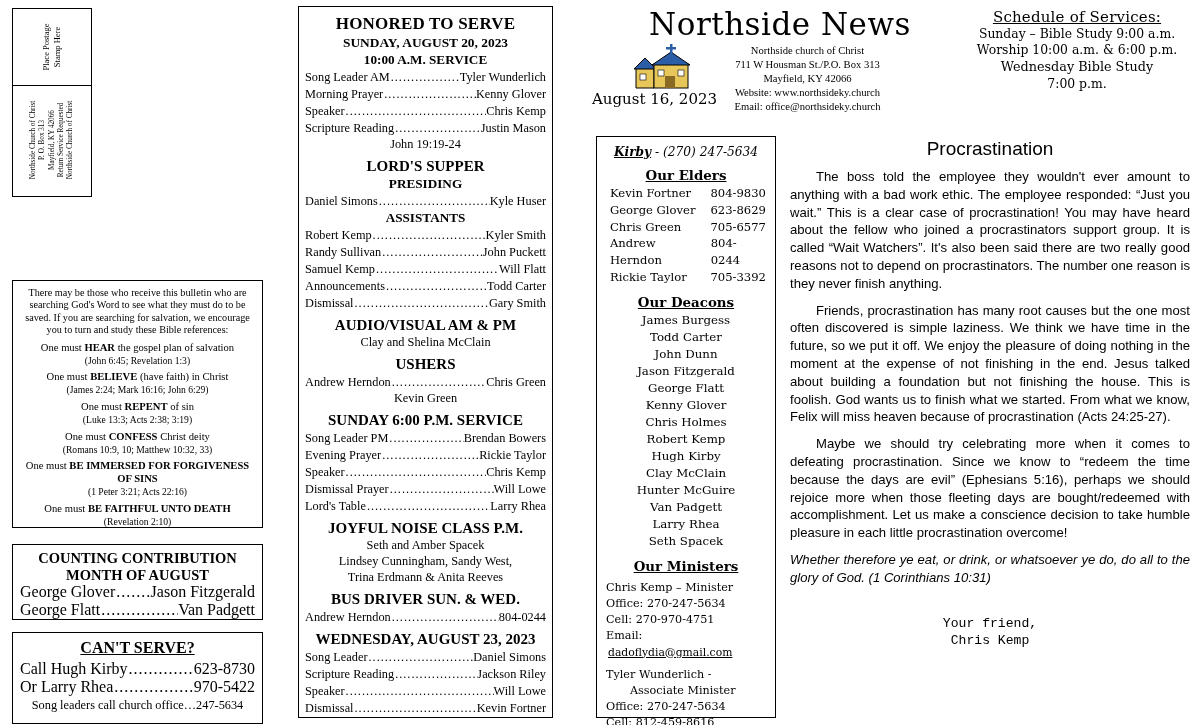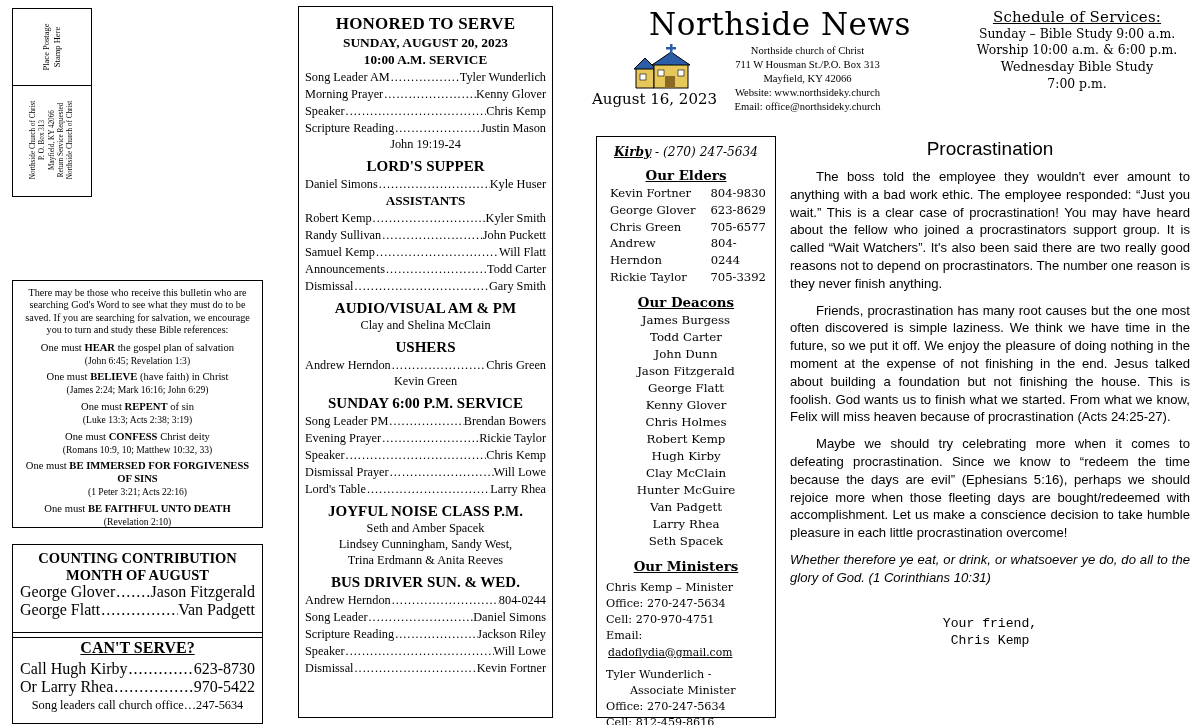--- a/index.html
+++ b/index.html
@@ -113,21 +113,21 @@
   }
   #plan-box .ref {
     text-align: center;
     font-size: 9.6px;
   }
   #contribution-box {
     position: absolute;
     left: 4px;
     top: 538px;
     width: 251px;
-    height: 94px;
+    height: 76px;
     border: 1px solid #000;
     padding: 5px 7px;
     box-sizing: border-box;
   }
   #contribution-box .hdr {
     text-align: center;
     font-weight: bold;
     font-size: 14.5px;
     line-height: 1.15;
   }
@@ -443,20 +443,21 @@
         </div>
         <div class="dotline">
           <span class="lead">Scripture Reading</span>
           <span class="dots">............................................................</span>
           <span class="val">Justin Mason</span>
         </div>
       </div>
     <div class="plain-center">John 19:19-24</div>
 
     <div class="secthead">LORD'S SUPPER</div>
+    <div class="secthead2">PRESIDING</div>
     <div id="presiding-rows">
         <div class="dotline">
           <span class="lead">Daniel Simons</span>
           <span class="dots">............................................................</span>
           <span class="val">Kyle Huser</span>
         </div>
       </div>
     <div class="secthead2">ASSISTANTS</div>
     <div id="assistants-rows">
         <div class="dotline">
@@ -539,20 +540,21 @@
 
     <div class="secthead">BUS DRIVER SUN. &amp; WED.</div>
     <div id="bus-rows">
         <div class="dotline">
           <span class="lead">Andrew Herndon</span>
           <span class="dots">............................................................</span>
           <span class="val">804-0244</span>
         </div>
       </div>
 
+    <div class="secthead">WEDNESDAY, AUGUST 23, 2023</div>
     <div id="wed-rows">
         <div class="dotline">
           <span class="lead">Song Leader</span>
           <span class="dots">............................................................</span>
           <span class="val">Daniel Simons</span>
         </div>
         <div class="dotline">
           <span class="lead">Scripture Reading</span>
           <span class="dots">............................................................</span>
           <span class="val">Jackson Riley</span>

